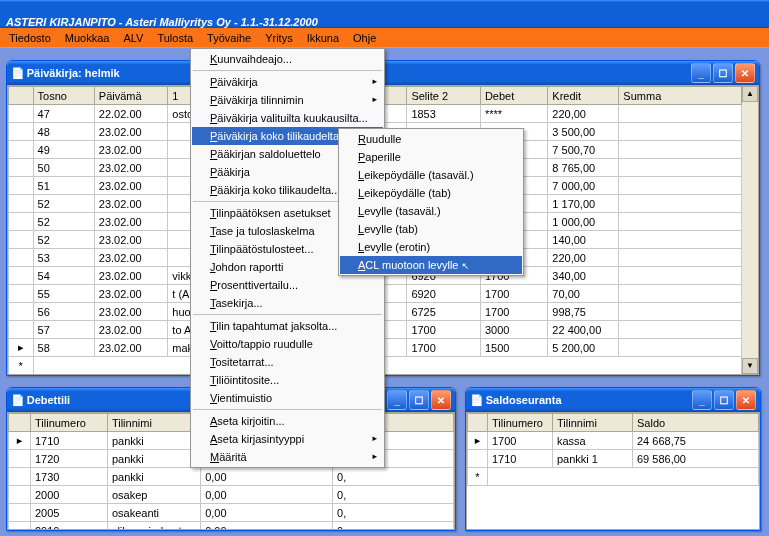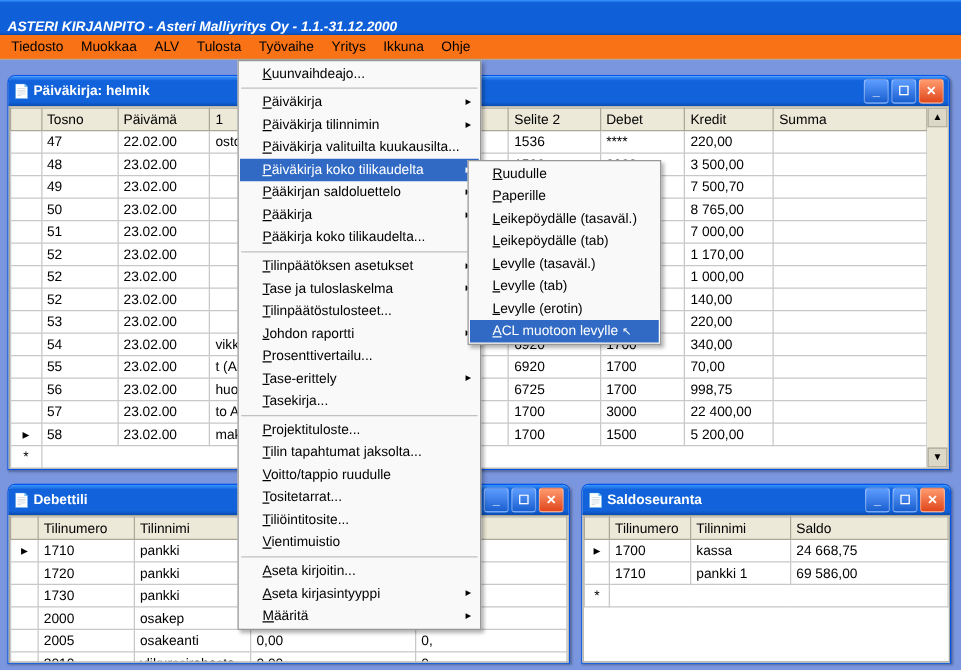--- a/index.html
+++ b/index.html
@@ -79,21 +79,21 @@
             <th style="width:55px">Kredit</th>
             <th class="num" style="width:100px">Summa</th>
           </tr>
           </tbody>
             <tbody id="paivakirja-body">
               <tr>
                 <td class="rowhead"><span></span></td>
                 <td>47</td>
                 <td>22.02.00</td>
                 <td style="padding-left: 4px;">oston ALV-osuus</td>
-                <td>1536</td>
+                <td>1853</td>
                 <td>****</td>
                 <td class="num">220,00</td>
                 <td class="num"></td>
               </tr>
               <tr>
                 <td class="rowhead"><span></span></td>
                 <td>48</td>
                 <td>23.02.00</td>
                 <td style="padding-left: 4px;"></td>
                 <td>1500</td>
@@ -360,36 +360,34 @@
       <div class="item arrow hl"><u>P</u>äiväkirja koko tilikaudelta</div>
       <div class="item arrow"><u>P</u>ääkirjan saldoluettelo</div>
       <div class="item arrow"><u>P</u>ääkirja</div>
       <div class="item"><u>P</u>ääkirja koko tilikaudelta...</div>
       <div class="sep"></div>
       <div class="item arrow"><u>T</u>ilinpäätöksen asetukset</div>
       <div class="item arrow"><u>T</u>ase ja tuloslaskelma</div>
       <div class="item"><u>T</u>ilinpäätöstulosteet...</div>
       <div class="item arrow"><u>J</u>ohdon raportti</div>
       <div class="item"><u>P</u>rosenttivertailu...</div>
-      <div class="item arrow"><u>T</u>ase-erittely</div>
       <div class="item"><u>T</u>asekirja...</div>
       <div class="sep"></div>
-      <div class="item"><u>P</u>rojektituloste...</div>
       <div class="item"><u>T</u>ilin tapahtumat jaksolta...</div>
       <div class="item"><u>V</u>oitto/tappio ruudulle</div>
       <div class="item"><u>T</u>ositetarrat...</div>
       <div class="item"><u>T</u>iliöintitosite...</div>
       <div class="item"><u>V</u>ientimuistio</div>
       <div class="sep"></div>
       <div class="item"><u>A</u>seta kirjoitin...</div>
       <div class="item arrow"><u>A</u>seta kirjasintyyppi</div>
       <div class="item arrow"><u>M</u>ääritä</div>
     </div>
 
-  <div class="dropdown" id="menu2" style="left:338px; top:80px; width:155px;margin-left:36px;">
+  <div class="dropdown" id="menu2" style="left:338px; top:80px; width:186px;">
       <div class="item"><u>R</u>uudulle</div>
       <div class="item"><u>P</u>aperille</div>
       <div class="item"><u>L</u>eikepöydälle (tasaväl.)</div>
       <div class="item"><u>L</u>eikepöydälle (tab)</div>
       <div class="item"><u>L</u>evylle (tasaväl.)</div>
       <div class="item"><u>L</u>evylle (tab)</div>
       <div class="item"><u>L</u>evylle (erotin)</div>
       <div class="item hl"><u>A</u>CL muotoon levylle <span style="font-size:9px">↖</span></div>
     </div>
 

